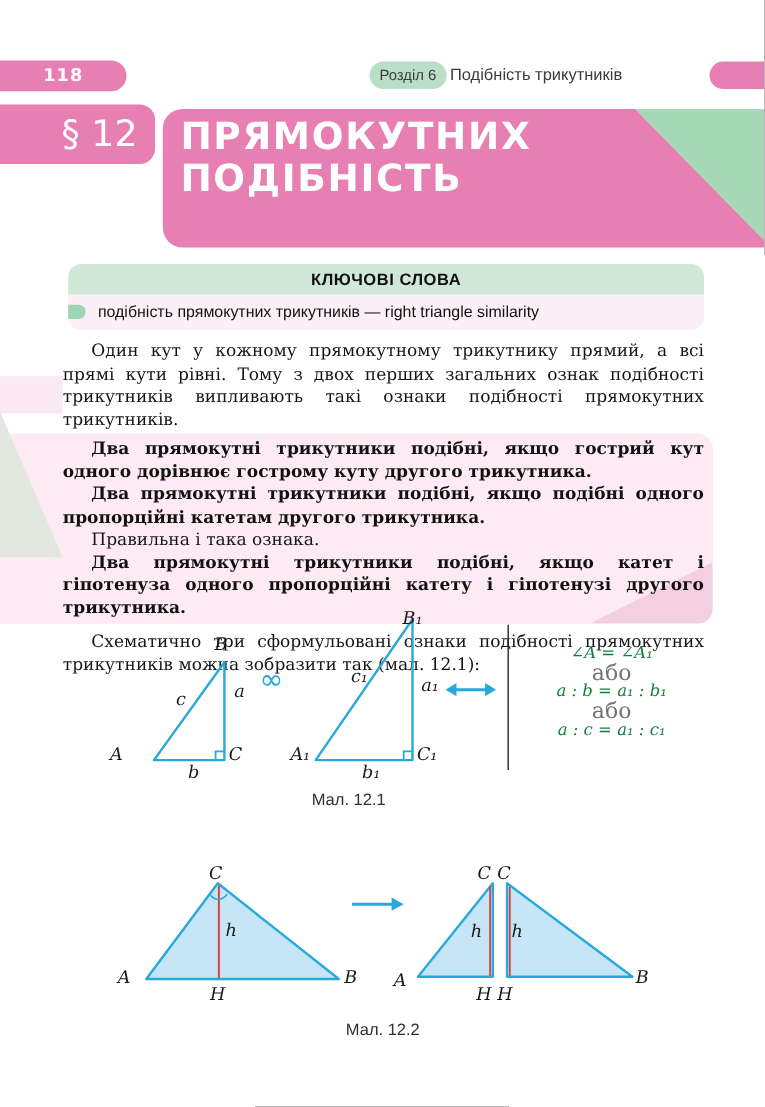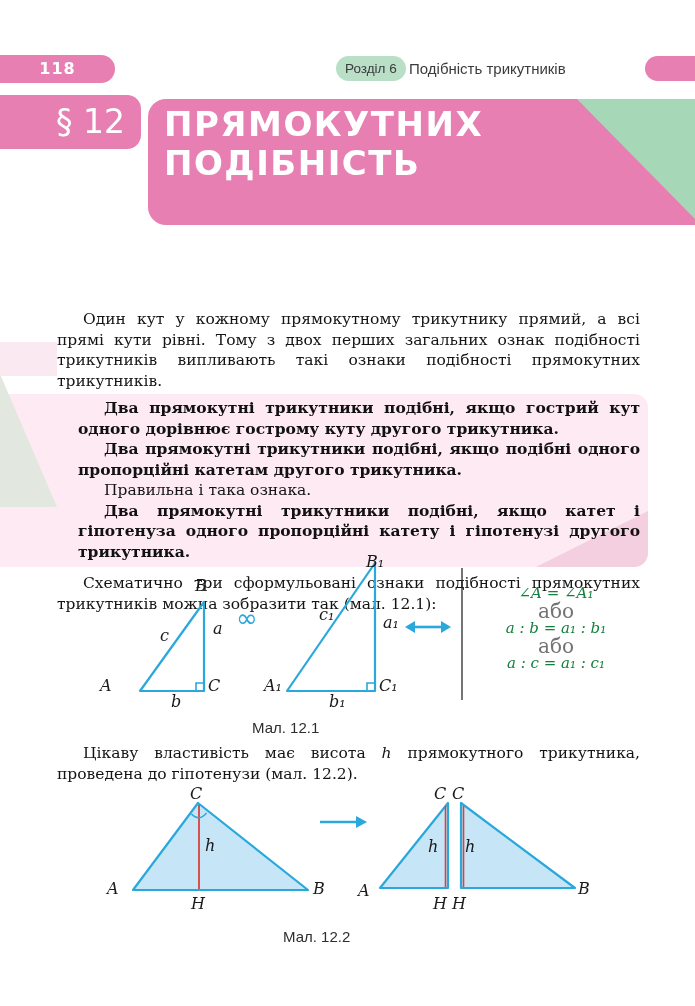--- a/index.html
+++ b/index.html
@@ -38,21 +38,21 @@
   .kw-body{position:relative;height:32px;background:#fceff6;border-radius:0 0 12px 12px;}
   .kw-bullet{position:absolute;left:0;top:9px;width:16px;height:13px;background:#9fd5b5;
     border-radius:0 7px 7px 0;}
   .kw-entry{display:block;padding-left:27px;line-height:32px;
     font-family:"Liberation Sans","DejaVu Sans",sans-serif;font-size:14.5px;color:#111;}
 
   
   .bodycol{position:absolute;left:57px;top:309px;width:583px;font-size:15.5px;line-height:20.5px;
     text-align:justify;}
   .bodycol p{margin:0;text-indent:26px;}
-  .statements{position:relative;margin:3px -8px 6px -57px;padding:4px 8px 5px 78px;
+  .statements{position:relative;margin:3px -8px 6px -57px;padding:4px 8px 5px 57px;
     background:#fdeaf3;border-radius:0 14px 14px 0;overflow:hidden;}
   .statements .dark-diag{position:absolute;right:0;bottom:0;width:112px;height:56px;background:#f3cfe0;
     -webkit-clip-path:polygon(100% 0,100% 100%,0 100%);clip-path:polygon(100% 0,100% 100%,0 100%);}
   .statements p{position:relative;}
   .bold-st{font-weight:bold;color:#111;}
   .p3{margin-top:2px !important;}
   .p4{position:absolute;left:57px;top:743px;width:583px;font-size:15.5px;line-height:20.5px;
     text-align:justify;text-indent:26px;margin:0;}
   .var{font-style:italic;}
 
@@ -62,21 +62,21 @@
     -webkit-clip-path:polygon(0 0,100% 100%,0 100%);clip-path:polygon(0 0,100% 100%,0 100%);z-index:3;}
 
   
   .figsvg{position:absolute;left:0;}
   .lbl{position:absolute;font-family:"DejaVu Serif",serif;font-style:italic;font-size:16px;color:#1a1a1a;text-align:center;}
   .sim{position:absolute;left:236px;top:603px;color:#29a8dc;font-size:26px;font-family:"DejaVu Sans",sans-serif;font-style:normal;}
   .formulas{position:absolute;left:472px;top:585px;width:168px;text-align:center;}
   .f-line{font-family:"DejaVu Serif",serif;font-style:italic;font-size:15px;line-height:17.5px;color:#15803d;}
   .f-or{font-family:"DejaVu Serif",serif;font-size:20px;line-height:17.5px;color:#737373;}
   .fig-caption{position:absolute;font-family:"Liberation Sans","DejaVu Sans",sans-serif;
-    font-size:15px;color:#2e2e2e;text-align:left;width:130px;}
+    font-size:15px;color:#2e2e2e;text-align:center;width:130px;}
 </style>
 </head>
 <body>
 
 <div id="page">
 
   <div class="pagenum-pill">118</div>
   <div class="chapter-badge">Розділ 6</div>
   <div class="chapter-title">Подібність трикутників</div>
   <div class="edge-pill"></div>
@@ -85,20 +85,27 @@
     <span>§ 12</span>
   </div>
   <div class="title-banner">
     <div class="green-corner"></div>
     <div class="title-text">
       <div>ПРЯМОКУТНИХ</div>
       <div>ПОДІБНІСТЬ</div>
     </div>
   </div>
 
+  <div class="kw-box">
+    <div class="kw-head">КЛЮЧОВІ СЛОВА</div>
+    <div class="kw-body">
+      <span class="kw-bullet"></span>
+      <span class="kw-entry">подібність прямокутних трикутників — right triangle similarity</span>
+    </div>
+  </div>
 
   <div class="left-pink"></div>
   <div class="left-grey"></div>
 
   <div class="bodycol">
     <p>Один кут у кожному прямокутному трикутнику прямий, а всі прямі кути рівні. Тому з двох перших загальних ознак подібності трикутників випливають такі ознаки подібності прямокутних трикутників.</p>
     <div class="statements">
       <div class="dark-diag"></div>
       <p class="bold-st">Два прямокутні трикутники подібні, якщо гострий кут одного дорівнює гострому куту другого трикутника.</p>
       <p class="bold-st">Два прямокутні трикутники подібні, якщо подібні одного пропорційні катетам другого трикутника.</p>
@@ -140,21 +147,20 @@
   <div class="formulas">
     <div class="f-line">∠A = ∠A₁</div>
     <div class="f-or">або</div>
     <div class="f-line">a : b = a₁ : b₁</div>
     <div class="f-or">або</div>
     <div class="f-line">a : c = a₁ : c₁</div>
   </div>
 
   <div class="fig-caption" style="left:252px;top:719px;">Мал. 12.1</div>
 
-  <p class="p4"><span>Цікаву властивість має висота </span><span class="var">h</span><span> прямокутного трикутника, проведена до гіпотенузи (мал. 12.2).</span></p>
 
   <svg class="figsvg" style="top:790px;" width="695" height="135" viewBox="0 0 695 135">
 
     <path d="M133,100 L198,13 L308,100 Z" fill="#c6e5f7" stroke="#29a8dc" stroke-width="2.2" stroke-linejoin="round"></path>
     <line x1="199" y1="15" x2="199" y2="99" stroke="#d9413c" stroke-width="1.8"></line>
     <path d="M191.5,24 Q199,32 206.5,23" fill="none" stroke="#29a8dc" stroke-width="1.4"></path>
 
     <line x1="320" y1="32" x2="358" y2="32" stroke="#29a8dc" stroke-width="2.6"></line>
     <polygon points="367,32 356,26 356,38" fill="#29a8dc"></polygon>
 

